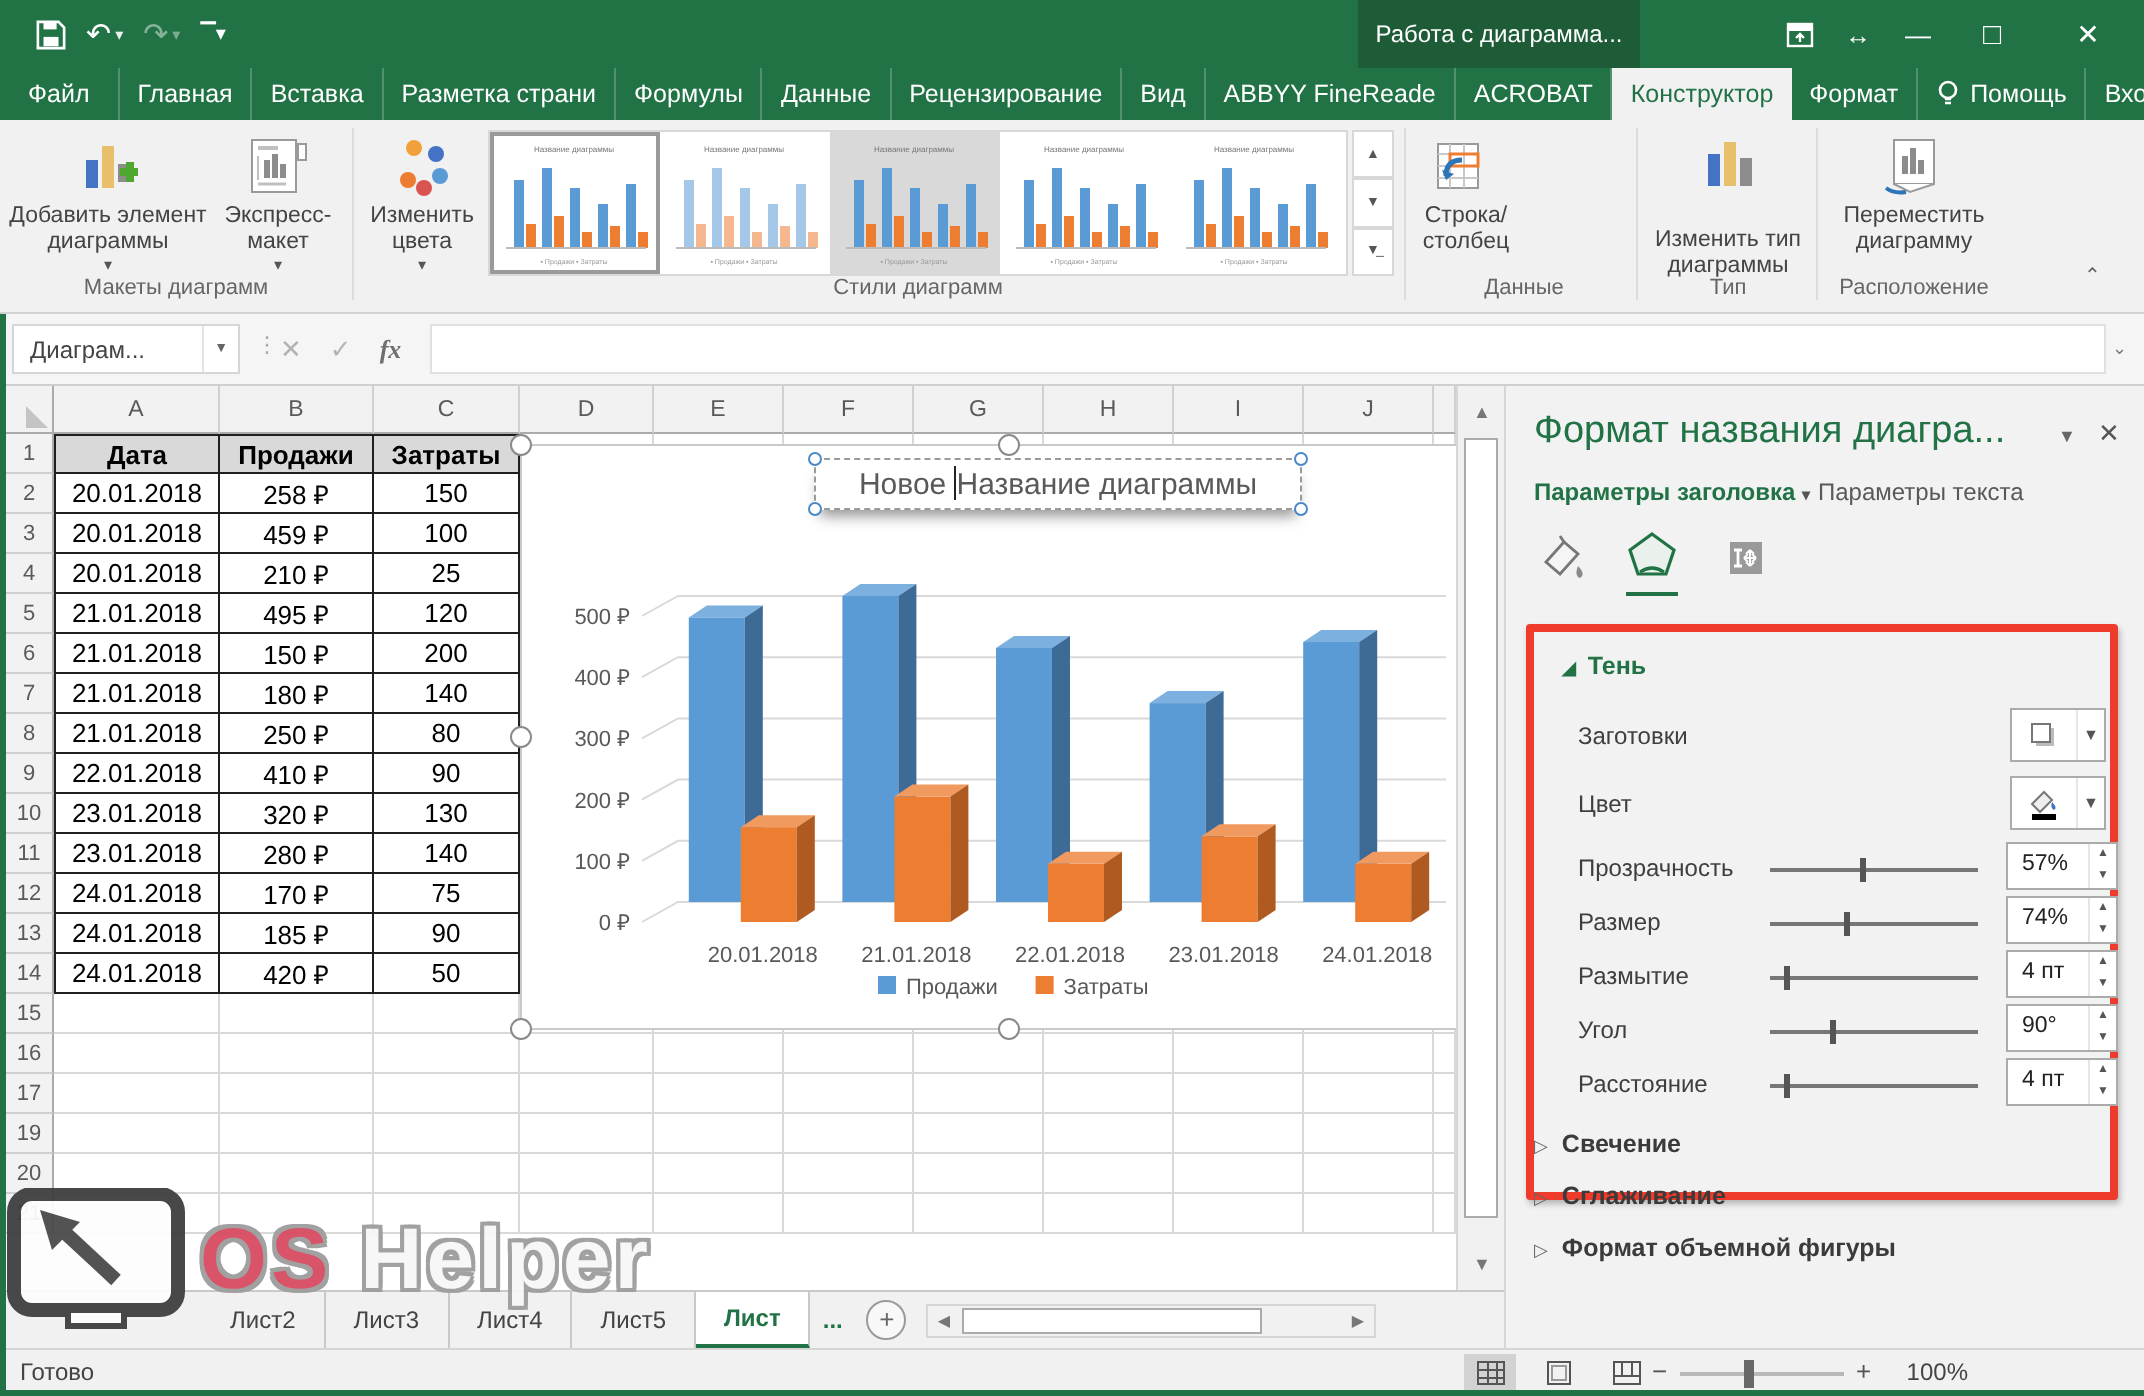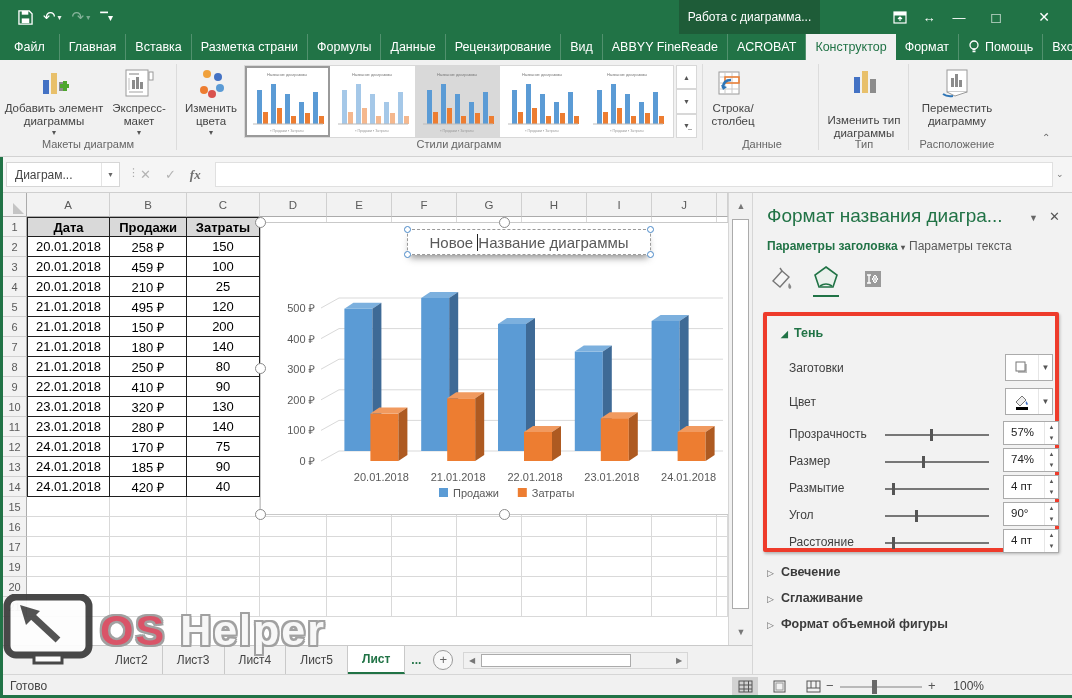--- a/index.html
+++ b/index.html
@@ -102,21 +102,21 @@
 
   
   .pane{position:absolute;left:752px;top:193px;width:320px;height:481px;background:#F2F2F2;border-left:1px solid #D6D6D6;z-index:10;padding:0;}
   .pane-title{position:absolute;left:14px;top:12px;font-size:19px;color:#217346;white-space:nowrap;}
   .pane-title-arr{position:absolute;left:276px;top:20px;font-size:9px;color:#666;}
   .pane-close{position:absolute;left:296px;top:16px;font-size:13px;color:#555;}
   .pane-tab{position:absolute;top:46px;font-size:12px;}
   .pane-tab.act{color:#217346;font-weight:bold;}
   .pane-tab.inact{color:#595959;}
   .pane-icons{position:absolute;left:16px;top:72px;display:flex;gap:18px;align-items:center;}
-  .redbox{position:absolute;left:10px;top:119px;width:296px;height:240px;border:4px solid #EE3B2B;border-radius:2px;box-shadow:1px 2px 3px rgba(0,0,0,.25);background:#F2F2F2;}
+  .redbox{position:absolute;left:10px;top:119px;width:296px;height:288px;border:4px solid #EE3B2B;border-radius:2px;box-shadow:1px 2px 3px rgba(0,0,0,.25);background:#F2F2F2;}
   .sec-shadow-head{position:absolute;left:14px;top:10px;font-size:12.5px;font-weight:bold;color:#217346;}
   .exp-mark{color:#217346;font-size:9px;margin-right:6px;}
   .prow{position:absolute;left:22px;width:262px;height:26px;}
   .prow .plab{position:absolute;left:0;top:5px;font-size:12px;color:#3f3f3f;}
   .pbtn{position:absolute;left:216px;top:-2px;width:48px;height:27px;background:#fff;border:1px solid #ABABAB;display:flex;align-items:center;}
   .pbtn .pbicon{flex:1;display:flex;align-items:center;justify-content:center;}
   .pbtn .pbarr{width:14px;font-size:8px;color:#555;text-align:center;border-left:1px solid #E6E6E6;align-self:stretch;display:flex;align-items:center;justify-content:center;}
   .ptrack{position:absolute;left:96px;top:12px;width:104px;height:2px;background:#777;}
   .pthumb{position:absolute;top:-5px;width:3px;height:12px;background:#555;}
   .spin{position:absolute;left:214px;top:-1px;width:56px;height:24px;background:#fff;border:1px solid #ABABAB;font-size:11.5px;color:#222;}
@@ -575,21 +575,21 @@
         <div class="c" style="width: 65px;"></div>
         <div class="c" style="width: 65px;"></div>
         <div class="c" style="width: 65px;"></div>
         <div class="c" style="width: 65px;"></div>
         <div class="c" style="width: 11px;"></div>
       </div>
       <div class="grid-row">
         <div class="rh">14</div>
         <div class="c tbl first" style="width: 83px;">24.01.2018</div>
         <div class="c tbl" style="width: 77px;">420 ₽</div>
-        <div class="c tbl" style="width: 73px;">40</div>
+        <div class="c tbl" style="width: 73px;">50</div>
         <div class="c" style="width: 67px;"></div>
         <div class="c" style="width: 65px;"></div>
         <div class="c" style="width: 65px;"></div>
         <div class="c" style="width: 65px;"></div>
         <div class="c" style="width: 65px;"></div>
         <div class="c" style="width: 65px;"></div>
         <div class="c" style="width: 65px;"></div>
         <div class="c" style="width: 11px;"></div>
       </div>
       <div class="grid-row">

